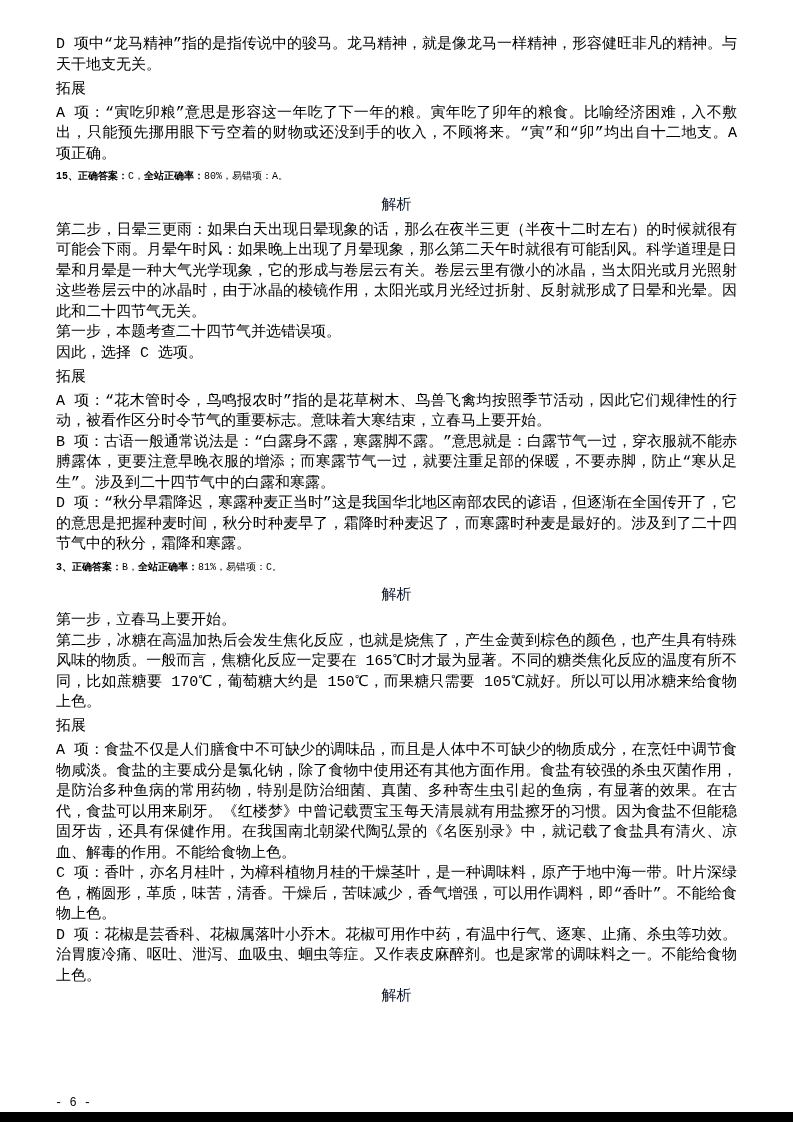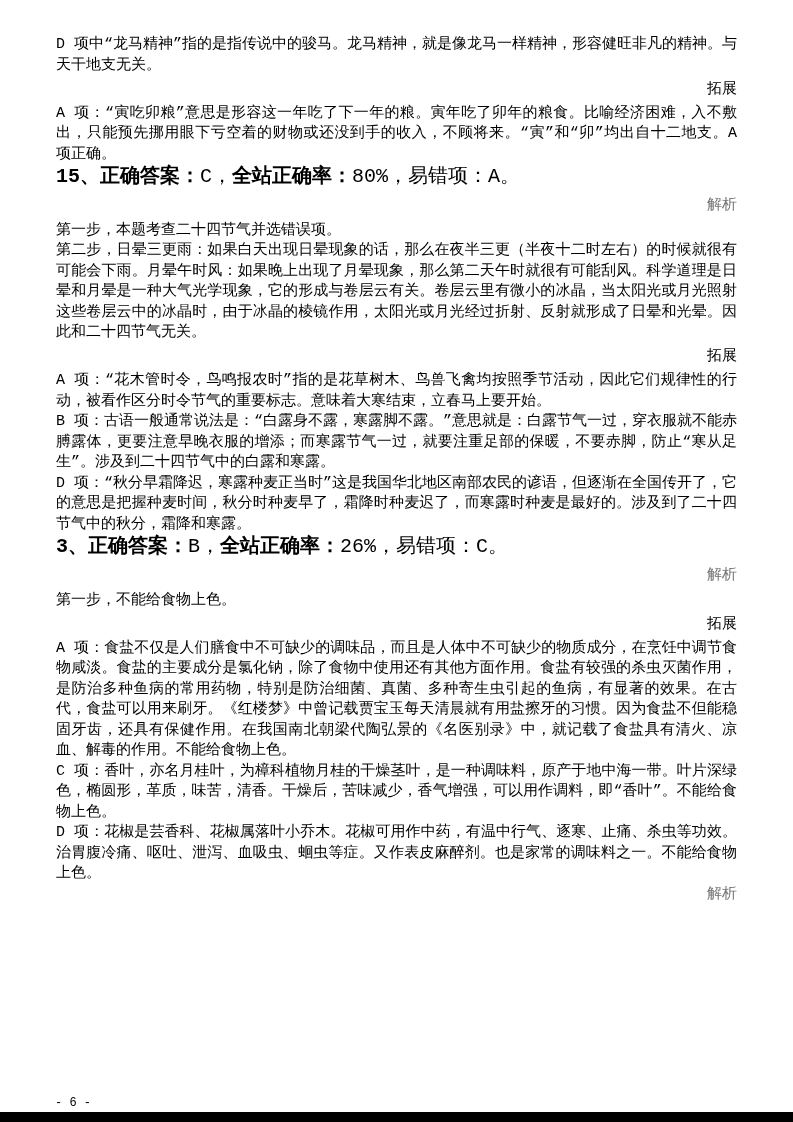--- a/index.html
+++ b/index.html
@@ -28,36 +28,36 @@
   .para {
     margin: 0;
     font-size: 15px;
     line-height: 20.5px;
     text-align: justify;
     word-break: break-all;
   }
   .expand-heading {
     margin-top: 3.5px;
     margin-bottom: 3.5px;
-    text-align: right;
+    text-align: left;
   }
   .answer-line {
     margin-top: 2px;
     margin-bottom: 8px;
-    font-size: 20px;
+    font-size: 10px;
     line-height: 20.5px;
     text-align: left;
   }
   .answer-line .bold { font-weight: bold; }
   .answer-line .plain { font-weight: normal; }
   .analysis-heading {
-    color: #737373;
+    color: #0f172a;
     margin-top: 0;
     margin-bottom: 4.5px;
-    text-align: right;
+    text-align: center;
   }
   .page-footer {
     position: absolute;
     left: 55px;
     bottom: 13px;
     font-size: 12px;
     line-height: 12px;
     color: #000000;
   }
   .bottom-bar {
@@ -73,30 +73,32 @@
 <body>
 
 <div class="page">
 
   <p class="para">D 项中“龙马精神”指的是指传说中的骏马。龙马精神，就是像龙马一样精神，形容健旺非凡的精神。与天干地支无关。</p>
   <p class="para expand-heading">拓展</p>
   <p class="para">A 项：“寅吃卯粮”意思是形容这一年吃了下一年的粮。寅年吃了卯年的粮食。比喻经济困难，入不敷出，只能预先挪用眼下亏空着的财物或还没到手的收入，不顾将来。“寅”和“卯”均出自十二地支。A 项正确。</p>
 
   <p class="answer-line"><span class="bold">15、正确答案：</span><span class="plain">C，</span><span class="bold">全站正确率：</span><span class="plain">80%，易错项：A。</span></p>
   <p class="para analysis-heading">解析</p>
+  <p class="para">第二步，日晕三更雨：如果白天出现日晕现象的话，那么在夜半三更（半夜十二时左右）的时候就很有可能会下雨。月晕午时风：如果晚上出现了月晕现象，那么第二天午时就很有可能刮风。科学道理是日晕和月晕是一种大气光学现象，它的形成与卷层云有关。卷层云里有微小的冰晶，当太阳光或月光照射这些卷层云中的冰晶时，由于冰晶的棱镜作用，太阳光或月光经过折射、反射就形成了日晕和光晕。因此和二十四节气无关。</p>
   <p class="para">第一步，本题考查二十四节气并选错误项。</p>
-  <p class="para">第二步，日晕三更雨：如果白天出现日晕现象的话，那么在夜半三更（半夜十二时左右）的时候就很有可能会下雨。月晕午时风：如果晚上出现了月晕现象，那么第二天午时就很有可能刮风。科学道理是日晕和月晕是一种大气光学现象，它的形成与卷层云有关。卷层云里有微小的冰晶，当太阳光或月光照射这些卷层云中的冰晶时，由于冰晶的棱镜作用，太阳光或月光经过折射、反射就形成了日晕和光晕。因此和二十四节气无关。</p>
+  <p class="para">因此，选择 C 选项。</p>
   <p class="para expand-heading">拓展</p>
   <p class="para">A 项：“花木管时令，鸟鸣报农时”指的是花草树木、鸟兽飞禽均按照季节活动，因此它们规律性的行动，被看作区分时令节气的重要标志。意味着大寒结束，立春马上要开始。</p>
   <p class="para">B 项：古语一般通常说法是：“白露身不露，寒露脚不露。”意思就是：白露节气一过，穿衣服就不能赤膊露体，更要注意早晚衣服的增添；而寒露节气一过，就要注重足部的保暖，不要赤脚，防止“寒从足生”。涉及到二十四节气中的白露和寒露。</p>
   <p class="para">D 项：“秋分早霜降迟，寒露种麦正当时”这是我国华北地区南部农民的谚语，但逐渐在全国传开了，它的意思是把握种麦时间，秋分时种麦早了，霜降时种麦迟了，而寒露时种麦是最好的。涉及到了二十四节气中的秋分，霜降和寒露。</p>
 
-  <p class="answer-line"><span class="bold">3、正确答案：</span><span class="plain">B，</span><span class="bold">全站正确率：</span><span class="plain">26%，易错项：C。</span></p>
+  <p class="answer-line"><span class="bold">3、正确答案：</span><span class="plain">B，</span><span class="bold">全站正确率：</span><span class="plain">81%，易错项：C。</span></p>
   <p class="para analysis-heading">解析</p>
-  <p class="para">第一步，不能给食物上色。</p>
+  <p class="para">第一步，立春马上要开始。</p>
+  <p class="para">第二步，冰糖在高温加热后会发生焦化反应，也就是烧焦了，产生金黄到棕色的颜色，也产生具有特殊风味的物质。一般而言，焦糖化反应一定要在 165℃时才最为显著。不同的糖类焦化反应的温度有所不同，比如蔗糖要 170℃，葡萄糖大约是 150℃，而果糖只需要 105℃就好。所以可以用冰糖来给食物上色。</p>
   <p class="para expand-heading">拓展</p>
   <p class="para">A 项：食盐不仅是人们膳食中不可缺少的调味品，而且是人体中不可缺少的物质成分，在烹饪中调节食物咸淡。食盐的主要成分是氯化钠，除了食物中使用还有其他方面作用。食盐有较强的杀虫灭菌作用，是防治多种鱼病的常用药物，特别是防治细菌、真菌、多种寄生虫引起的鱼病，有显著的效果。在古代，食盐可以用来刷牙。《红楼梦》中曾记载贾宝玉每天清晨就有用盐擦牙的习惯。因为食盐不但能稳固牙齿，还具有保健作用。在我国南北朝梁代陶弘景的《名医别录》中，就记载了食盐具有清火、凉血、解毒的作用。不能给食物上色。</p>
   <p class="para">C 项：香叶，亦名月桂叶，为樟科植物月桂的干燥茎叶，是一种调味料，原产于地中海一带。叶片深绿色，椭圆形，革质，味苦，清香。干燥后，苦味减少，香气增强，可以用作调料，即“香叶”。不能给食物上色。</p>
   <p class="para">D 项：花椒是芸香科、花椒属落叶小乔木。花椒可用作中药，有温中行气、逐寒、止痛、杀虫等功效。治胃腹冷痛、呕吐、泄泻、血吸虫、蛔虫等症。又作表皮麻醉剂。也是家常的调味料之一。不能给食物上色。</p>
 
   <p class="para analysis-heading">解析</p>
 
   <div class="page-footer">- 6 -</div>
 </div>
 

